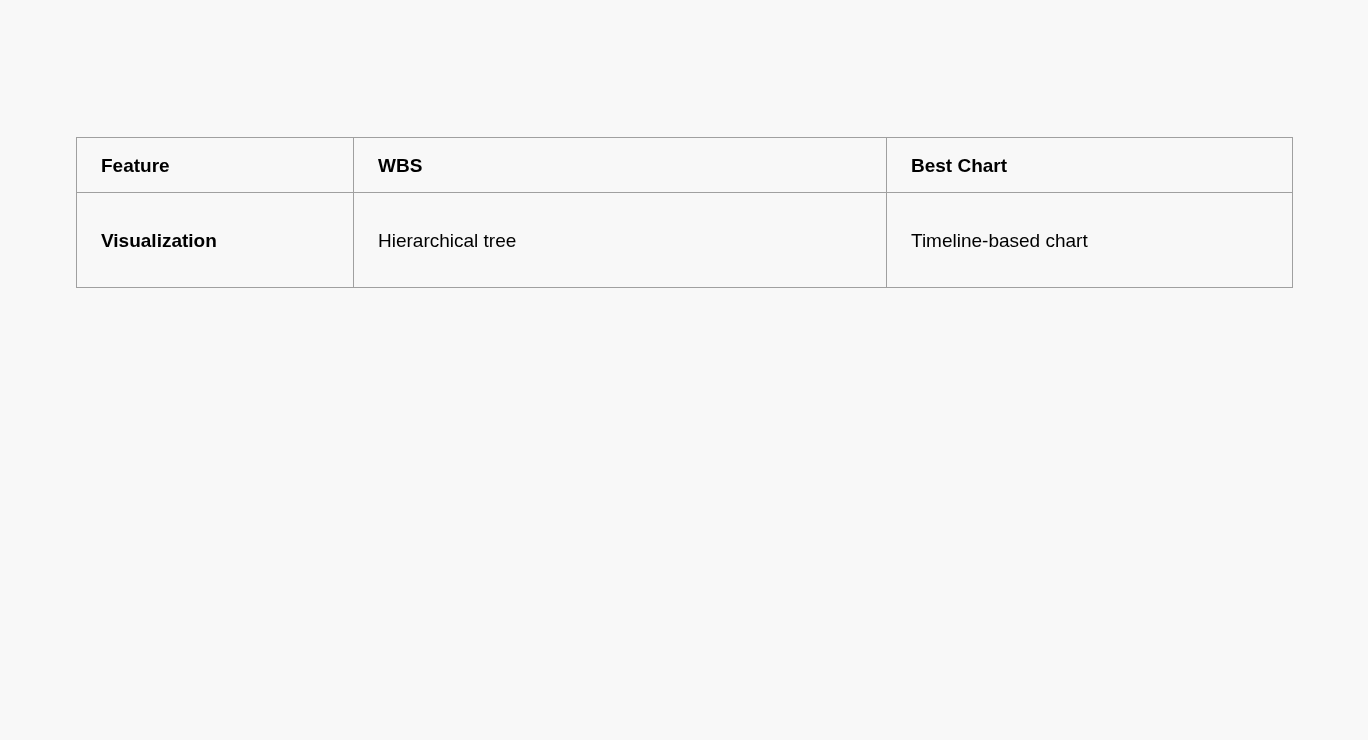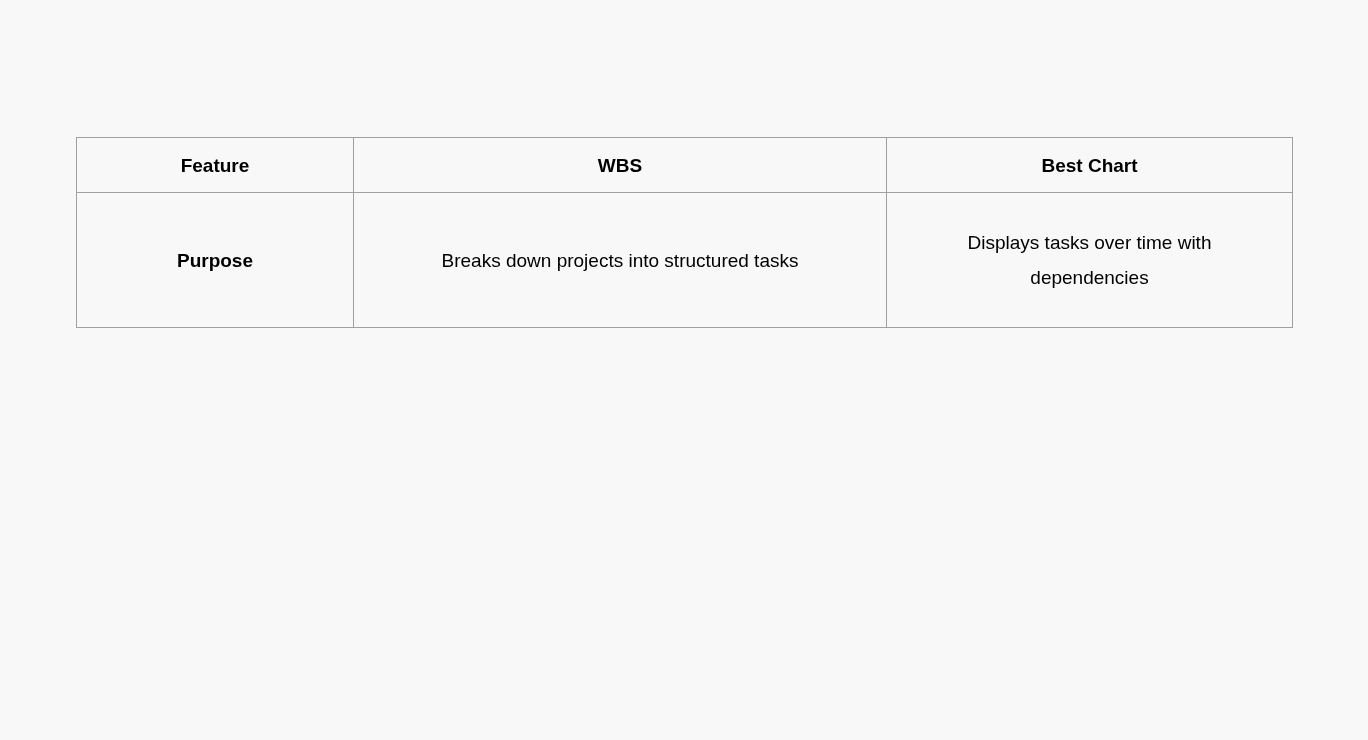--- a/index.html
+++ b/index.html
@@ -25,21 +25,21 @@
     table-layout: fixed;
     width: 1216px;
     background: #f8f8f8;
   }
   table.compare col.c1 { width: 277px; }
   table.compare col.c2 { width: 533px; }
   table.compare col.c3 { width: 406px; }
   table.compare th,
   table.compare td {
     border: 1px solid #a0a0a0;
-    text-align: center;
+    text-align: left;
     vertical-align: middle;
     font-size: 19px;
     line-height: 35px;
     padding: 4px 24px;
     box-sizing: border-box;
     font-weight: 400;
   }
   table.compare thead tr { height: 55px; }
   table.compare thead th { font-weight: 700; }
   table.compare tbody tr.r1 { height: 135px; }
@@ -58,20 +58,20 @@
       <col class="c3">
     </colgroup>
     <thead>
       <tr>
         <th>Feature</th>
         <th>WBS</th>
         <th>Best Chart</th>
       </tr>
     </thead>
     <tbody>
-      <tr class="r1">
-        <th class="rowhead">Purpose</th>
-        <td>Breaks down projects into structured tasks</td>
-        <td>Displays tasks over time with dependencies</td>
+      <tr class="r3">
+        <th class="rowhead">Visualization</th>
+        <td>Hierarchical tree</td>
+        <td>Timeline-based chart</td>
       </tr>
     </tbody>
   </table>
 </div>
 
 </body></html>

